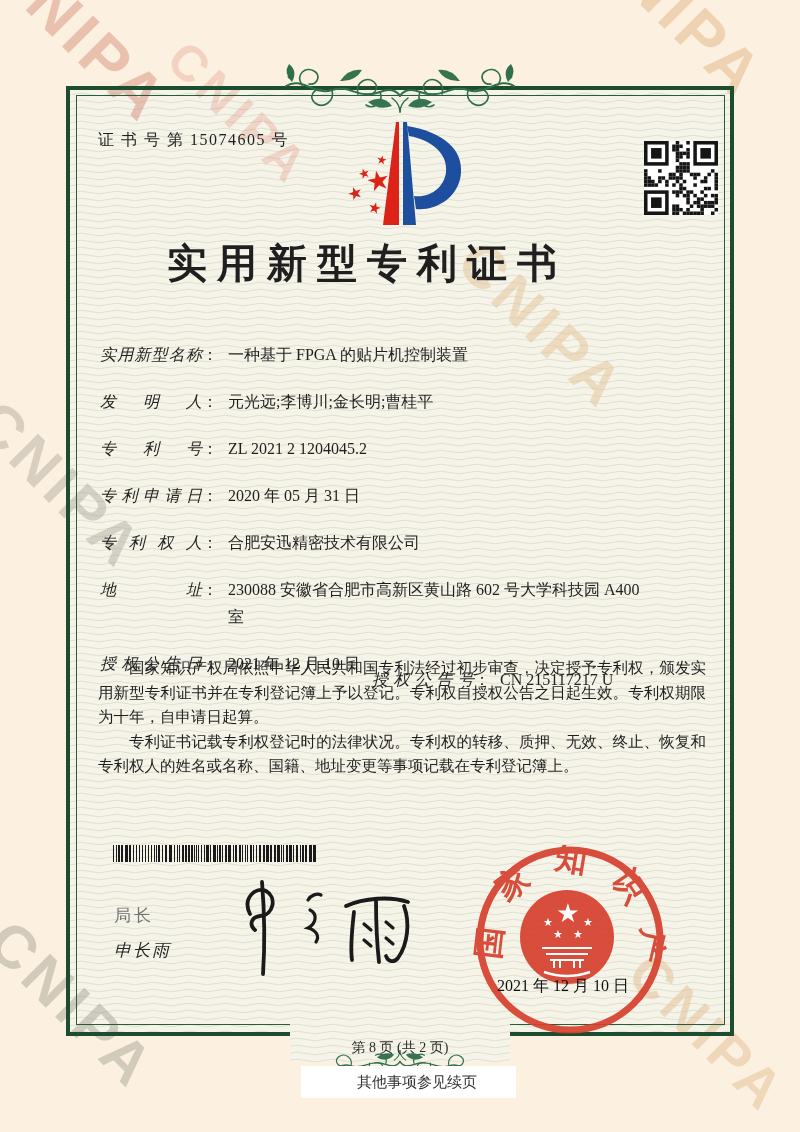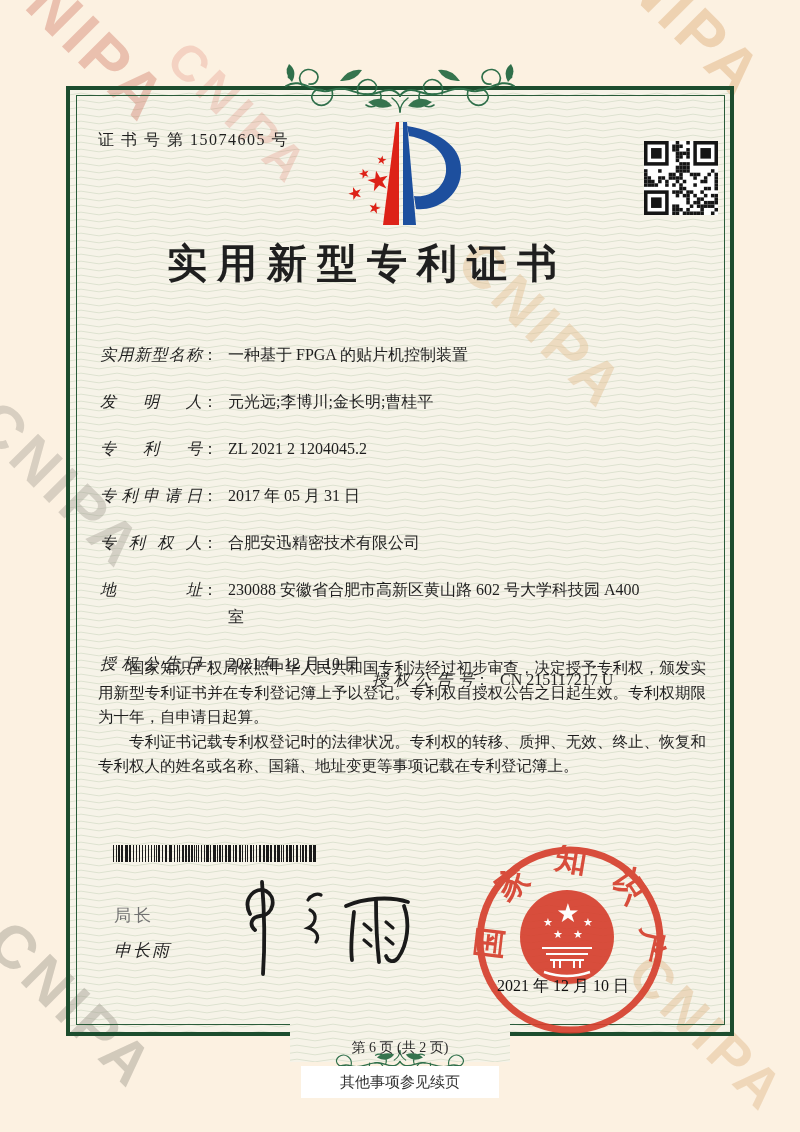--- a/index.html
+++ b/index.html
@@ -63,21 +63,21 @@
       font-family:"Liberation Sans","DejaVu Sans",sans-serif;color:#737373;}
   .signer-name{position:absolute;left:114px;top:939px;font-size:17px;letter-spacing:2px;
       font-family:"Liberation Sans","DejaVu Sans",sans-serif;color:#262626;font-style:italic;}
   .sig{position:absolute;left:218px;top:876px;}
   .seal{position:absolute;left:470px;top:845px;}
   .seal-date{position:absolute;left:497px;top:976px;width:160px;font-size:16px;
       color:#121212;white-space:nowrap;}
   .page-no{position:absolute;left:0;top:1039px;width:800px;text-align:center;font-size:14px;
       color:#2b2b2b;}
   .cont-box{position:absolute;left:301px;top:1066px;width:198px;height:32px;line-height:32px;
-      background:#ffffff;text-align:center;font-size:15px;color:#333;z-index:8;}
+      background:#ffffff;text-align:center;font-size:15px;color:#333;z-index:8;padding-left:17px;}
 </style>
 </head>
 <body>
 
 <div class="wm wm-tl">CNIPA</div>
 <div class="wm wm-tl2">CNIPA</div>
 <div class="wm wm-tr">CNIPA</div>
 <div class="wm wm-mid">CNIPA</div>
 <div class="wm wm-lft">CNIPA</div>
 <div class="wm wm-bl">CNIPA</div>
@@ -288,21 +288,21 @@
     <div class="frow">
       <span class="flabel">发明人</span><span class="fcolon">：</span>
       <span class="fvalue">元光远;李博川;金长明;曹桂平</span>
     </div>
     <div class="frow">
       <span class="flabel">专利号</span><span class="fcolon">：</span>
       <span class="fvalue">ZL 2021 2 1204045.2</span>
     </div>
     <div class="frow">
       <span class="flabel">专利申请日</span><span class="fcolon">：</span>
-      <span class="fvalue">2017 年 05 月 31 日</span>
+      <span class="fvalue">2020 年 05 月 31 日</span>
     </div>
     <div class="frow">
       <span class="flabel">专利权人</span><span class="fcolon">：</span>
       <span class="fvalue">合肥安迅精密技术有限公司</span>
     </div>
     <div class="frow">
       <span class="flabel">地址</span><span class="fcolon">：</span>
       <span class="fvalue addr-val"><span>230088 安徽省合肥市高新区黄山路 602 号大学科技园 A400</span><br><span>室</span></span>
     </div>
     <div class="frow">
@@ -424,16 +424,16 @@
       <g stroke="#ffffff" stroke-width="2" fill="none">
         <path d="M72,103 h50"></path>
         <path d="M76,109 h42"></path>
         <path d="M80,115 h34 M84,115 v8 M110,115 v8 M90,115 v8 M104,115 v8"></path>
         <path d="M74,127 q23,8 46,0" stroke-width="2.4"></path>
       </g>
     </g>
   </svg>
   <div class="seal-date">2021 年 12 月 10 日</div>
 
-  <div class="page-no">第 6 页 (共 2 页)</div>
+  <div class="page-no">第 8 页 (共 2 页)</div>
 </div>
 
 <div class="cont-box">其他事项参见续页</div>
 
 </body></html>

